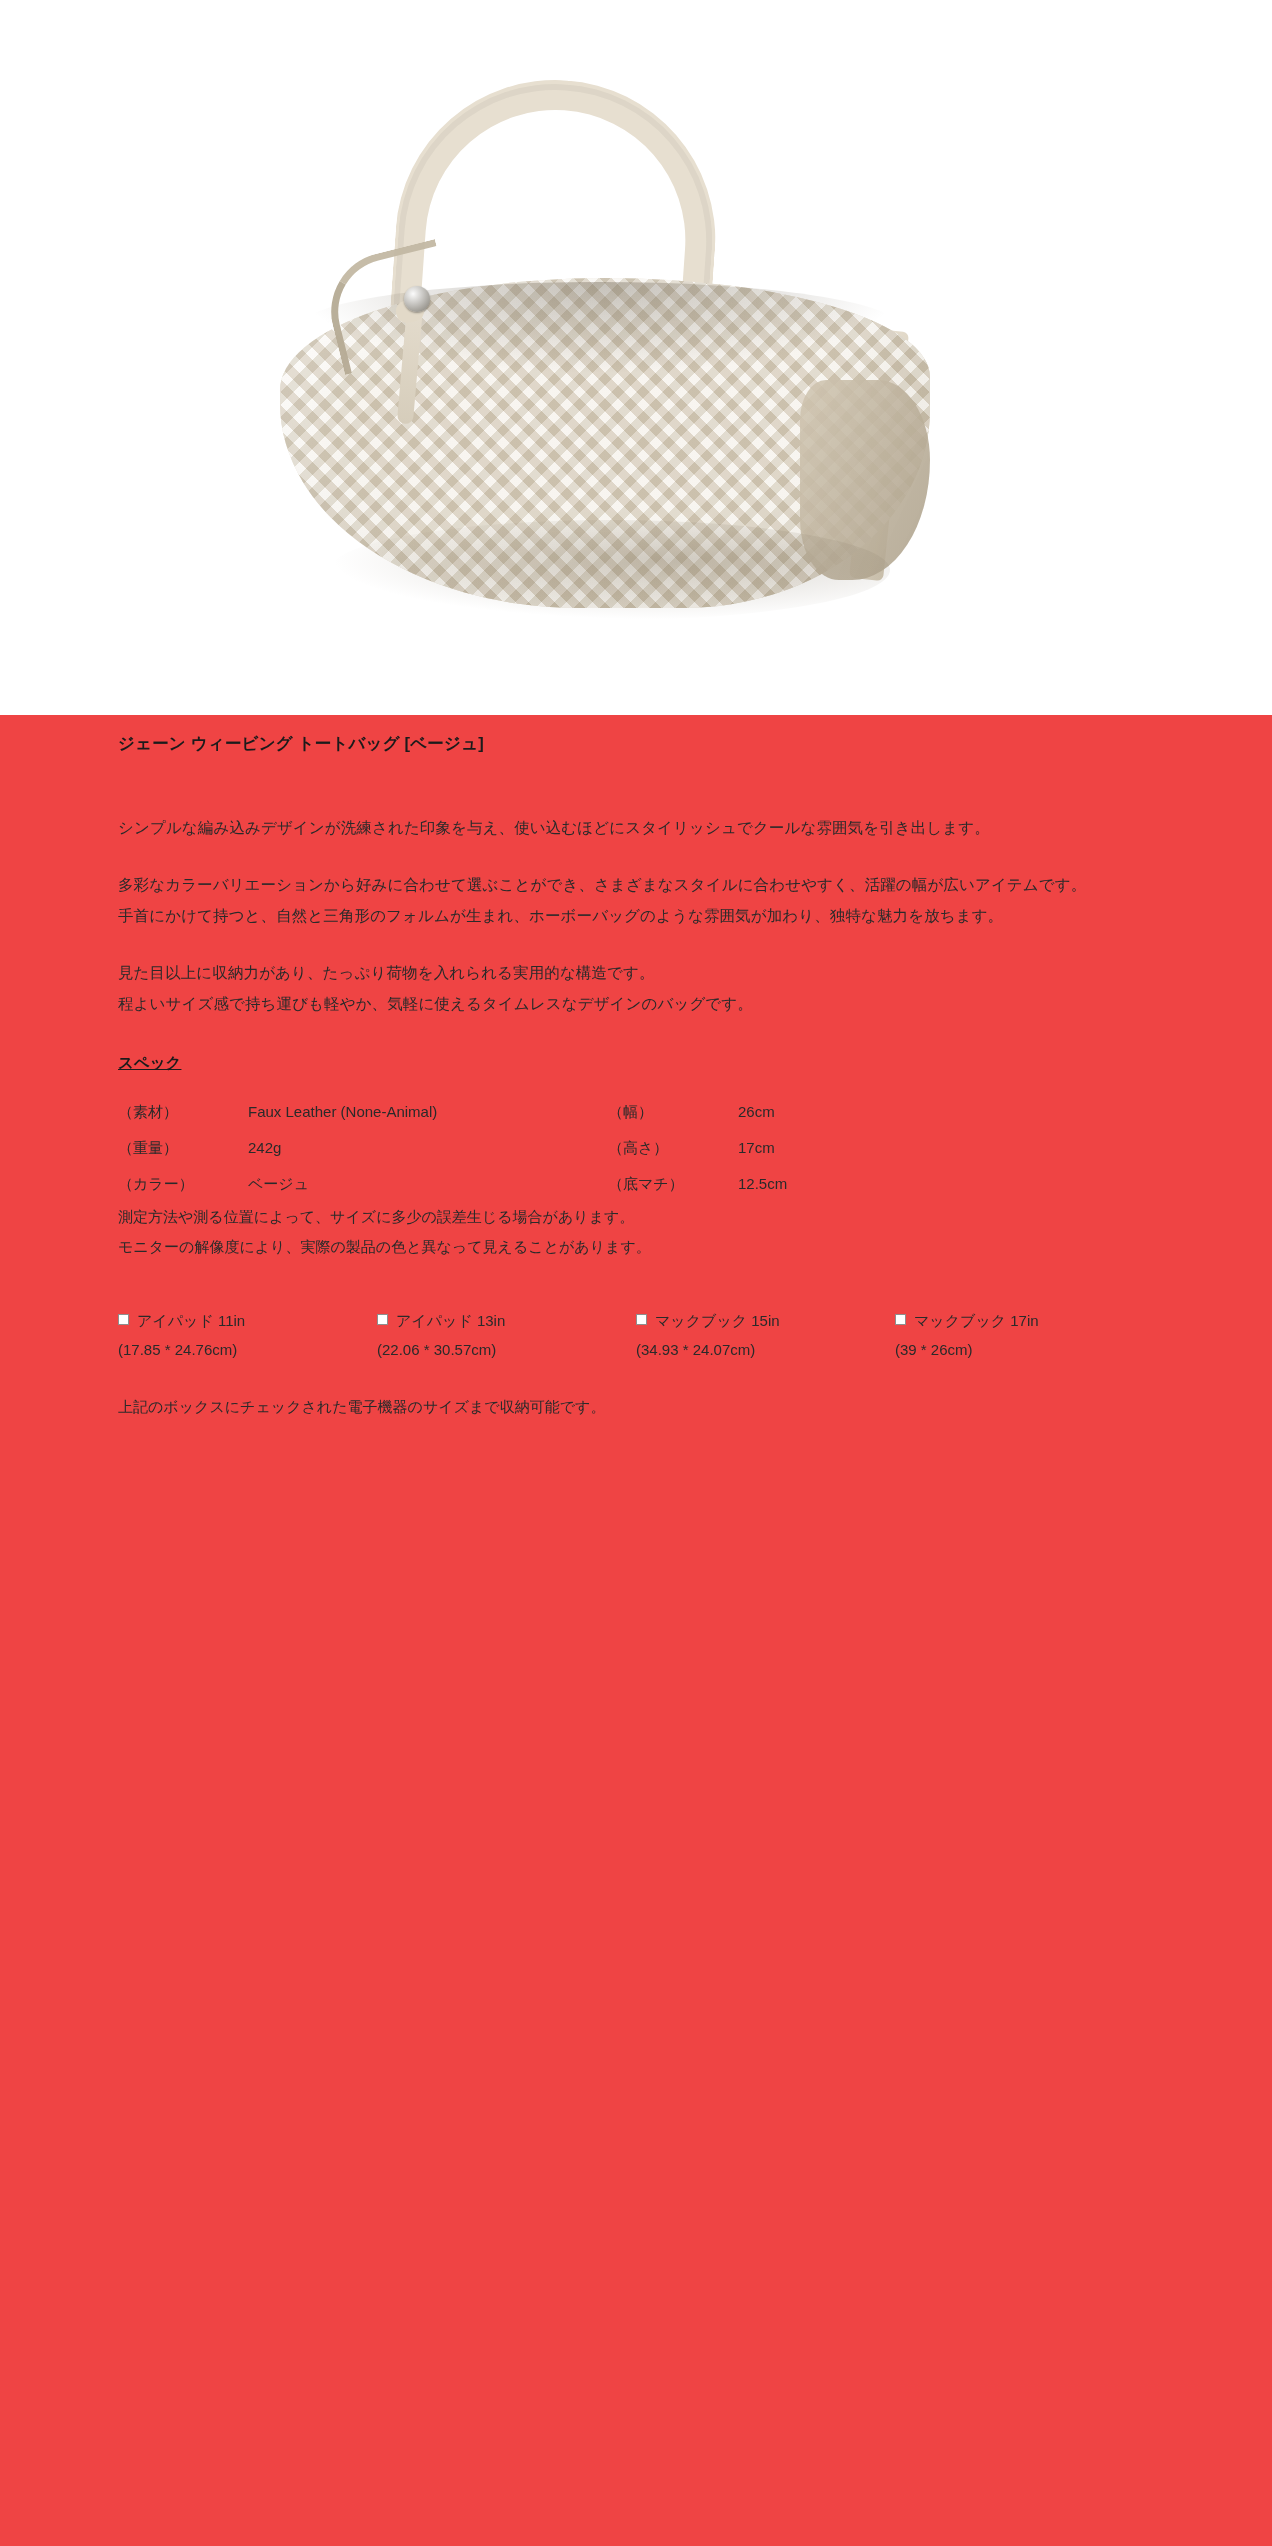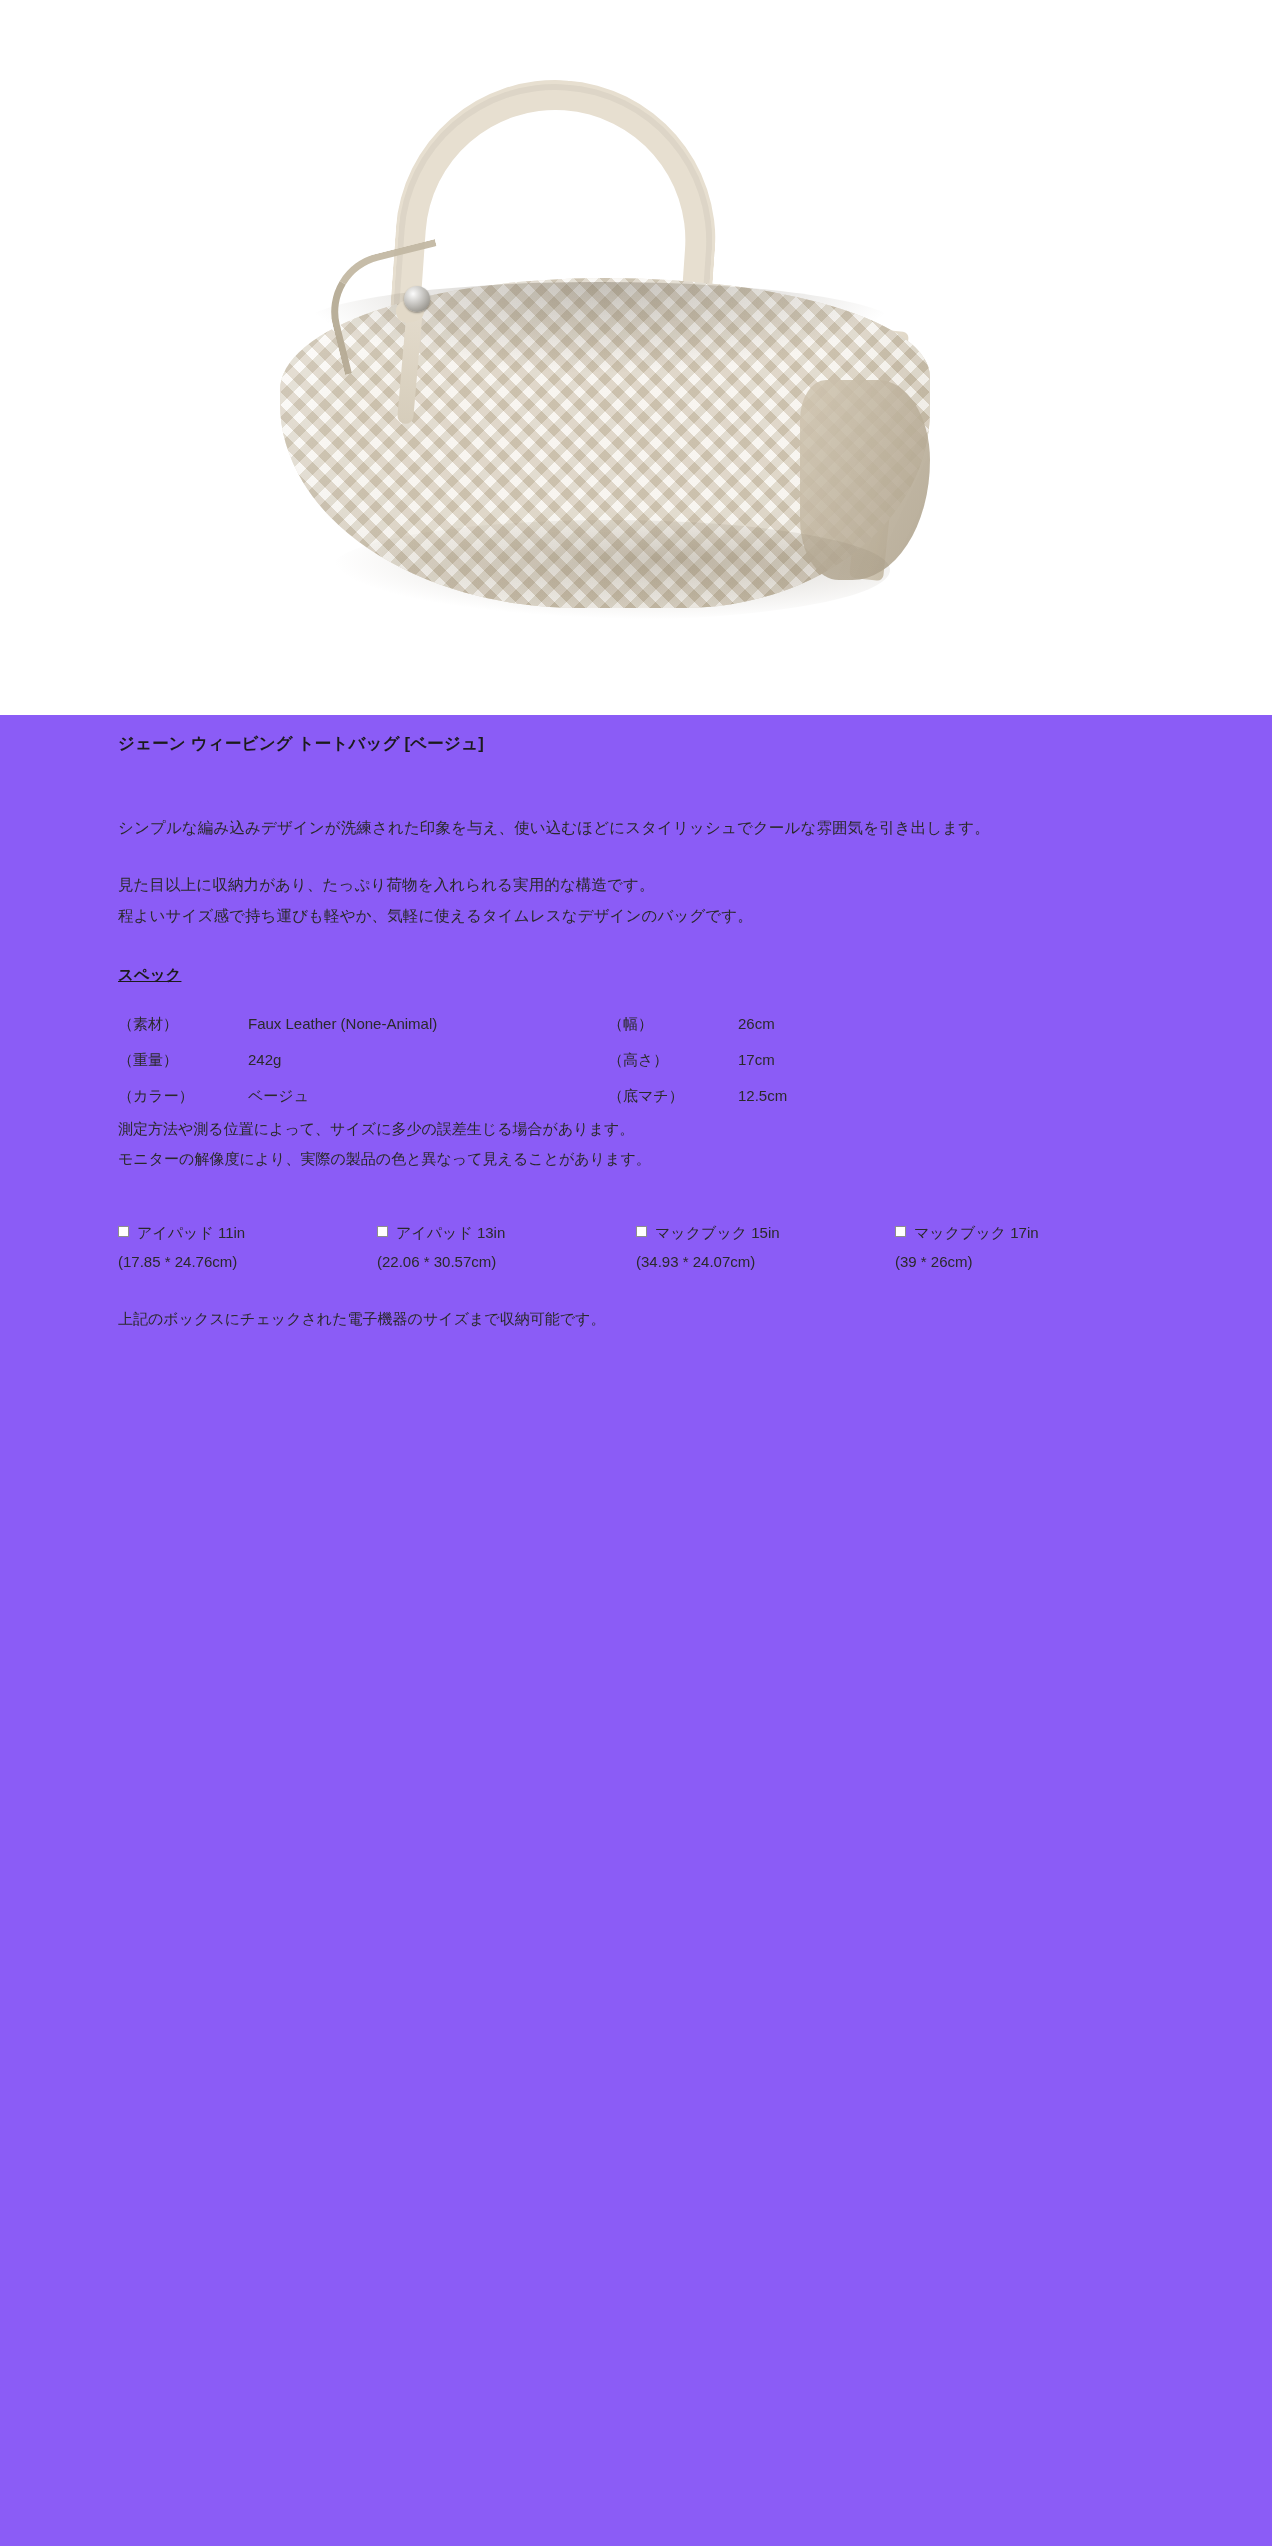--- a/index.html
+++ b/index.html
@@ -10,21 +10,21 @@
   }
   body {
     width: 1272px;
     font-family: "Liberation Sans", sans-serif;
     color: #222222;
     -webkit-font-smoothing: antialiased;
   }
   .page {
     width: 1272px;
     min-height: 2546px;
-    background: #8b5cf6;
+    background: #ef4444;
     position: relative;
     overflow: hidden;
   }
 
   
   .hero {
     width: 1272px;
     height: 715px;
     position: relative;
     background: #ffffff;
@@ -266,20 +266,24 @@
 
   <div class="content">
 
     <div class="product-title">ジェーン ウィービング トートバッグ [ベージュ]</div>
 
     <p class="para">
       <br>
       <span>シンプルな編み込みデザインが洗練された印象を与え、使い込むほどにスタイリッシュでクールな雰囲気を引き出します。</span><br>
     </p>
 
+    <p class="para">
+      <span>多彩なカラーバリエーションから好みに合わせて選ぶことができ、さまざまなスタイルに合わせやすく、活躍の幅が広いアイテムです。</span><br>
+      <span>手首にかけて持つと、自然と三角形のフォルムが生まれ、ホーボーバッグのような雰囲気が加わり、独特な魅力を放ちます。</span>
+    </p>
 
     <p class="para">
       <span>見た目以上に収納力があり、たっぷり荷物を入れられる実用的な構造です。</span><br>
       <span>程よいサイズ感で持ち運びも軽やか、気軽に使えるタイムレスなデザインのバッグです。</span>
     </p>
 
     <div class="spec-heading">スペック</div>
 
     <table class="spec">
       <tbody>

